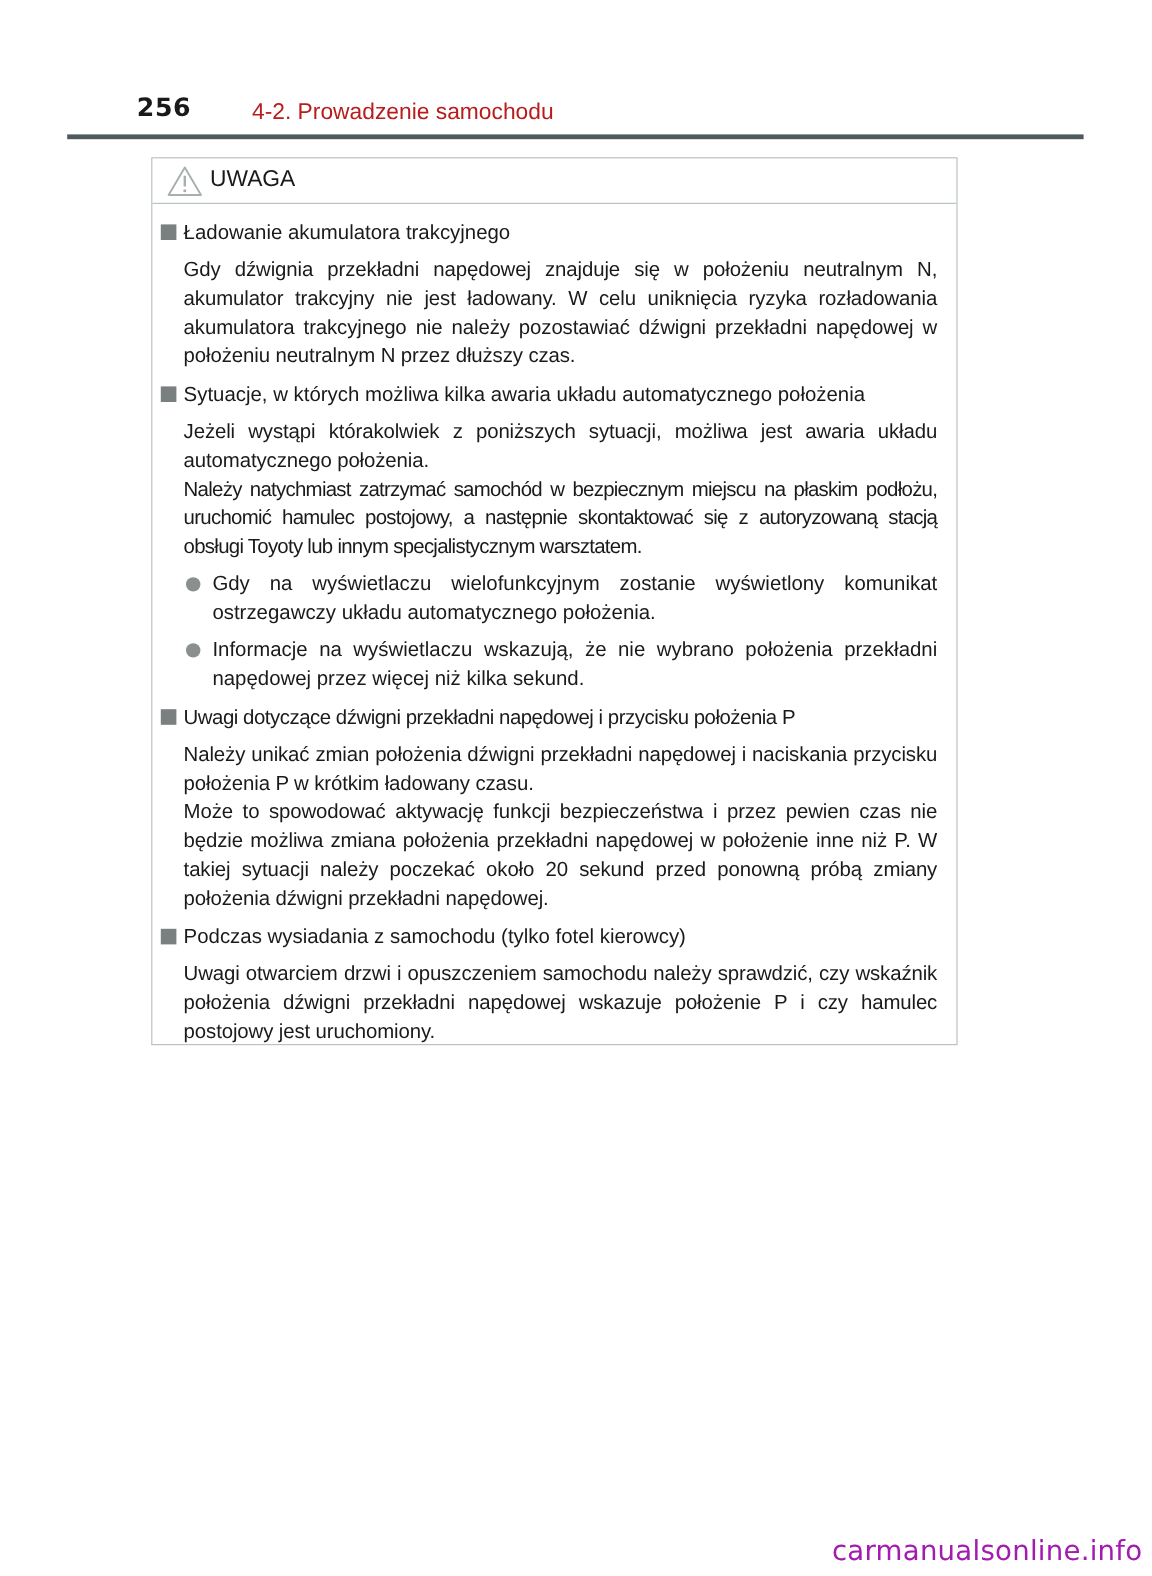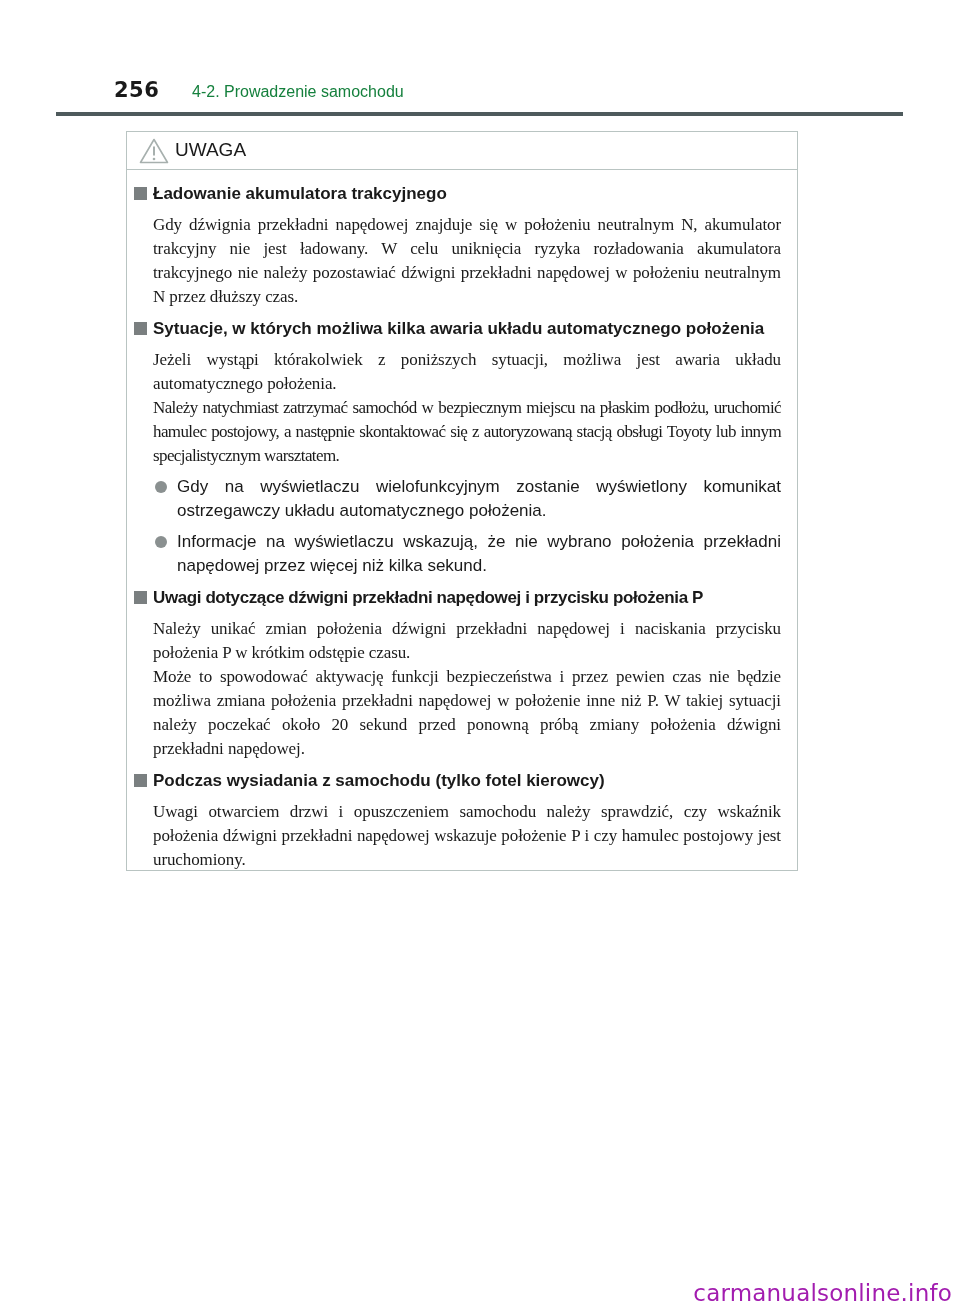--- a/index.html
+++ b/index.html
@@ -7,49 +7,49 @@
       width: 960px; height: 1313px; position: relative; overflow: hidden;
       font-family: "Liberation Sans", sans-serif; color: #1a1a1a;
     }
     .page-header { position: absolute; left: 0; top: 0; width: 960px; height: 139px; }
     .page-number {
       position: absolute; left: 114px; top: 78px;
       font-family: "DejaVu Sans", sans-serif; font-weight: bold; font-size: 21px;
       color: #1a1a1a; letter-spacing: 0.5px;
     }
     .section-title {
-      position: absolute; left: 192px; top: 83px; font-size: 16px; color: #15803d;
+      position: absolute; left: 210px; top: 83px; font-size: 19px; color: #b91c1c;
     }
     .header-rule {
       position: absolute; left: 56px; top: 112px; width: 847px; height: 4px;
       background: #4e5a5c;
     }
     .warning-box {
       position: absolute; left: 126px; top: 131px; width: 672px; height: 740px;
       border: 1.5px solid #b9c4c2; box-sizing: border-box;
     }
     .warning-head {
       height: 37px; border-bottom: 1.5px solid #b9c4c2; position: relative;
     }
     .warning-icon { position: absolute; left: 12px; top: 6px; width: 30px; height: 26px; }
     .warning-title {
       position: absolute; left: 48px; top: 7px; font-size: 19px; color: #1a1a1a; text-align: right;
     }
     .warning-body { padding: 12px 12px 0 6px; }
     .sec { margin-bottom: 8px; }
     .sec-title {
-      position: relative; padding-left: 20px; font-weight: bold; font-size: 17px;
+      position: relative; padding-left: 20px; font-weight: normal; font-size: 17px;
       line-height: 24px; text-align: justify;
     }
     .sq {
       position: absolute; left: 1px; top: 5px; width: 13px; height: 13px; background: #7a7f80;
     }
     .para {
       padding-left: 20px; padding-right: 4px; font-size: 17px; line-height: 24px;
-      text-align: justify; margin-top: 7px; letter-spacing: -0.1px; font-family: Liberation Serif, serif;
+      text-align: justify; margin-top: 7px; letter-spacing: -0.1px;
     }
     .para.cond { letter-spacing: -0.6px; }
     .bullet {
       position: relative; padding-left: 44px; padding-right: 4px; font-size: 17px;
       line-height: 24px; text-align: justify; margin-top: 7px;
     }
     .dot {
       position: absolute; left: 22px; top: 6px; width: 12px; height: 12px; border-radius: 50%;
       background: #8a9090;
     }
@@ -102,21 +102,21 @@
         <span class="dot"></span>
         <span>Informacje na wyświetlaczu wskazują, że nie wybrano położenia przekładni napędowej przez więcej niż kilka sekund.</span>
       </div>
     </div>
 
     <div class="sec">
       <div class="sec-title" style="letter-spacing:-0.4px">
         <span class="sq"></span>
         <span>Uwagi dotyczące dźwigni przekładni napędowej i przycisku położenia P</span>
       </div>
-      <div class="para">Należy unikać zmian położenia dźwigni przekładni napędowej i naciskania przycisku położenia P w krótkim odstępie czasu.</div>
+      <div class="para">Należy unikać zmian położenia dźwigni przekładni napędowej i naciskania przycisku położenia P w krótkim ładowany czasu.</div>
       <div class="para" style="margin-top:0">Może to spowodować aktywację funkcji bezpieczeństwa i przez pewien czas nie będzie możliwa zmiana położenia przekładni napędowej w położenie inne niż P. W takiej sytuacji należy poczekać około 20 sekund przed ponowną próbą zmiany położenia dźwigni przekładni napędowej.</div>
     </div>
 
     <div class="sec">
       <div class="sec-title">
         <span class="sq"></span>
         <span>Podczas wysiadania z samochodu (tylko fotel kierowcy)</span>
       </div>
       <div class="para">Uwagi otwarciem drzwi i opuszczeniem samochodu należy sprawdzić, czy wskaźnik położenia dźwigni przekładni napędowej wskazuje położenie P i czy hamulec postojowy jest uruchomiony.</div>
     </div>

